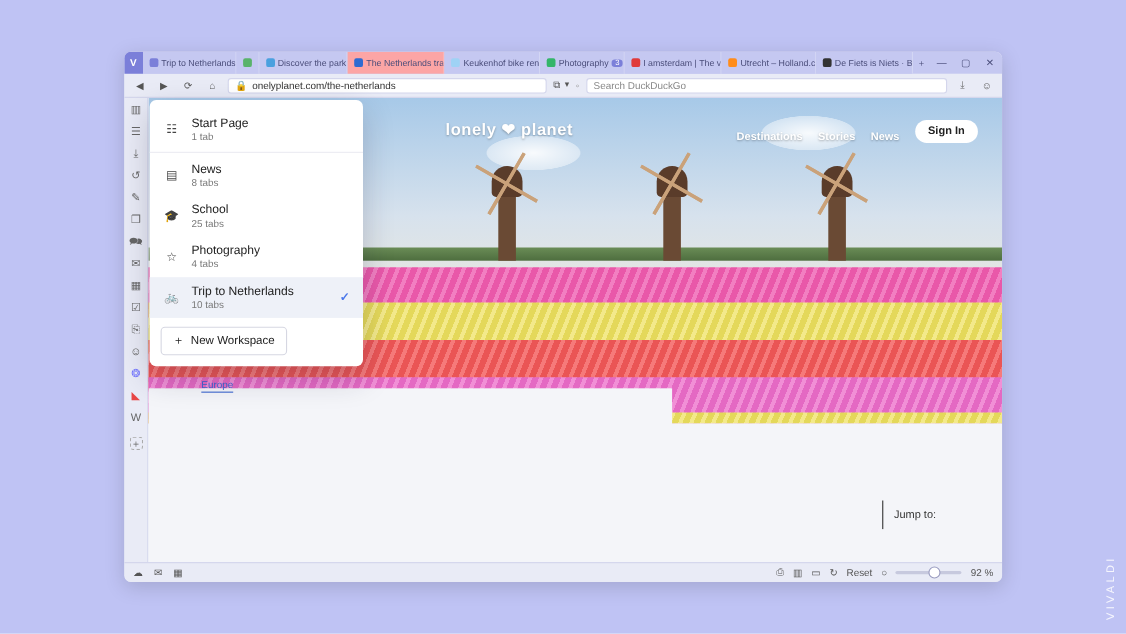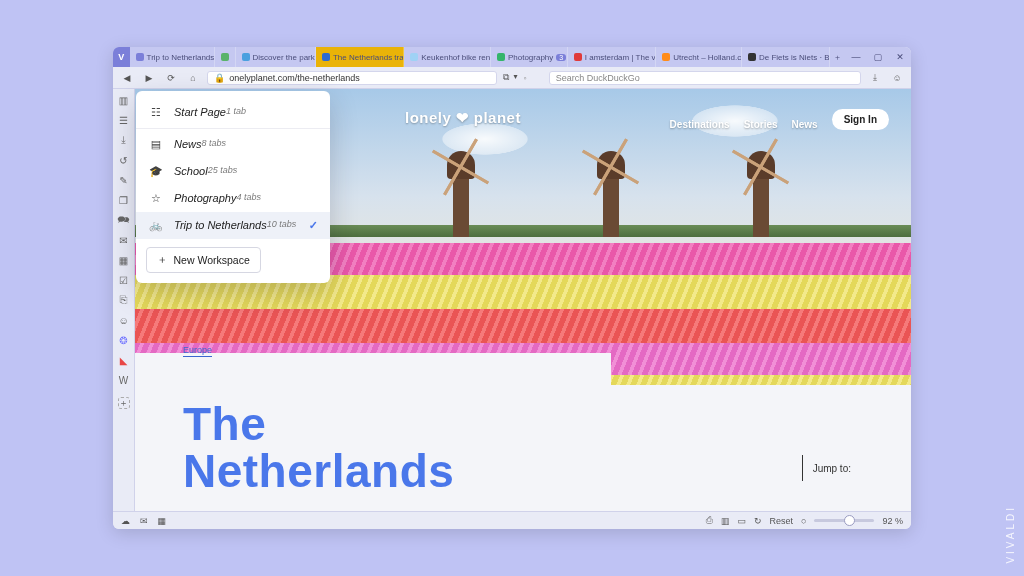--- a/index.html
+++ b/index.html
@@ -4,31 +4,31 @@
 <style>
   * { margin:0; padding:0; box-sizing:border-box; font-family: -apple-system, "Segoe UI", Arial, sans-serif; }
   body { background:#bfc3f4; width:1024px; height:576px; overflow:hidden; position:relative; }
   .watermark { position:absolute; right:8px; bottom:12px; writing-mode:vertical-rl; transform:rotate(180deg); font-size:10px; letter-spacing:3px; color:#ffffff; opacity:.85;}
   
   .window { position:absolute; left:113px; top:47px; width:798px; height:482px; background:#e9ebf6; border-radius:6px; box-shadow:0 4px 18px rgba(0,0,0,.15); display:flex; flex-direction:column; overflow:hidden; }
   
   .tabstrip { height:20px; background:#c5c8f1; display:flex; align-items:stretch; font-size:8px; color:#4a4d7a; position:relative; }
   .tabstrip .vlogo { width:18px; display:flex; align-items:center; justify-content:center; font-weight:bold; color:#fff; background:#7b7fd9; font-size:9px; }
   .tab { display:flex; align-items:center; gap:3px; padding:0 6px; border-right:1px solid rgba(255,255,255,.25); max-width:92px; min-width:40px; overflow:hidden; white-space:nowrap; background:#c5c8f1;}
-  .tab.active { background:#eab308; }
+  .tab.active { background:#fca5a5; }
   .tab .fav { width:8px; height:8px; border-radius:2px; flex:0 0 8px;}
   .tab .badge { margin-left:auto; background:#7b7fd9; color:#fff; border-radius:3px; font-size:7px; padding:0 3px;}
   .tabstrip .add { width:16px; display:flex; align-items:center; justify-content:center; color:#4a4d7a;}
   .tabstrip .winbtns { margin-left:auto; display:flex; }
   .tabstrip .winbtn { width:22px; display:flex; align-items:center; justify-content:center; font-size:9px; color:#4a4d7a;}
   
   .addressbar { height:22px; background:#e9ebf6; display:flex; align-items:center; padding:0 6px; gap:6px; font-size:9px; color:#555; border-bottom:1px solid #d0d2ea;}
   .addressbar .nav { width:16px; display:flex; align-items:center; justify-content:center; color:#555;}
   .urlbox { background:#fff; border:1px solid #d4d6ec; border-radius:3px; padding:1px 6px; flex:0 0 290px; color:#333; font-size:9px; display:flex; align-items:center; gap:4px;}
-  .searchbox { background:#fff; border:1px solid #d4d6ec; border-radius:3px; padding:1px 6px; flex:1; color:#888; font-size:9px;margin-left:16px;}
+  .searchbox { background:#fff; border:1px solid #d4d6ec; border-radius:3px; padding:1px 6px; flex:1; color:#888; font-size:9px;}
   .addressbar .iconright { width:16px; display:flex; align-items:center; justify-content:center; color:#666; }
   
   .bodyrow { flex:1; display:flex; position:relative; }
   .sidebar { width:22px; background:#e9ebf6; display:flex; flex-direction:column; align-items:center; padding-top:4px; gap:6px; font-size:10px; color:#666; border-right:1px solid #d0d2ea;}
   .sidebar .sb { width:14px; height:14px; display:flex; align-items:center; justify-content:center; color:#666; }
   .sidebar .sb.disc { color:#6f72ff; }
   .sidebar .sb.vred { color:#e84646; }
   .sidebar .sb.plus { border:1px dashed #aaa; border-radius:3px; font-size:9px; width:12px; height:12px; margin-top:4px;}
   
   .content { flex:1; position:relative; overflow:hidden; background:#f4f5f9; }
@@ -56,21 +56,21 @@
   .hero .nav .signin { background:#fff; color:#222; border-radius:12px; padding:5px 12px; text-shadow:none;}
   .below { position:absolute; left:0; right:0; top:296px; bottom:0; background:#f4f5f9; }
   .below .breadcrumb { position:absolute; top:-40px; left:48px; font-size:9px; color:#3a66d0; padding-bottom:1px; border-bottom:1px solid #3a66d0; z-index:3;text-align:center;}
   .whitecard { position:absolute; left:0; top:-32px; right:300px; height:200px; background:#f4f5f9; }
   .title { position:absolute; top:16px; left:48px; font-size:46px; line-height:1.02; font-weight:800; color:#4a77ea; letter-spacing:.5px;}
   .jump { position:absolute; right:60px; bottom:30px; display:flex; align-items:center; gap:10px; font-size:10px; color:#333; }
   .jump .bar { width:1px; height:26px; background:#333; }
   
   .wsdd { position:absolute; left:23px; top:44px; width:194px; background:#fff; border-radius:6px; box-shadow:0 10px 28px rgba(30,30,60,.22); padding:8px 0 10px; font-size:11px; color:#222; z-index:5;}
   .wsdd .item { display:flex; align-items:center; gap:10px; padding:7px 12px; position:relative;}
-  .wsdd .item .txt { display:flex; line-height:1.15;font-style:italic;}
+  .wsdd .item .txt { display:flex; flex-direction:column; line-height:1.15;}
   .wsdd .item .sub { font-size:9px; color:#7a7a7a;}
   .wsdd .item .ico { width:16px; text-align:center; color:#444;}
   .wsdd .item.sel { background:#eef1f8; }
   .wsdd .item.sel::after { content:"✓"; position:absolute; right:12px; color:#4a77ea; font-weight:700;}
   .wsdd hr { border:none; border-top:1px solid #ececf2; margin:2px 0;}
   .wsdd .newbtn { margin:8px 10px 0; border:1px solid #d6d7e2; border-radius:4px; padding:5px 10px; font-size:10.5px; display:inline-flex; align-items:center; gap:6px; cursor:pointer;}
   
   .statusbar { height:18px; background:#e9ebf6; border-top:1px solid #d0d2ea; display:flex; align-items:center; padding:0 8px; gap:10px; font-size:9px; color:#555;}
   .statusbar .right { margin-left:auto; display:flex; align-items:center; gap:8px;}
   .statusbar .slider { width:60px; height:3px; background:#c7c9de; border-radius:2px; position:relative;}
@@ -218,23 +218,20 @@
           <span>Destinations</span>
           <span>Stories</span>
           <span>News</span>
           <span class="signin">Sign In</span>
         </div>
         <div class="credit">© Olena_Z/Getty Images/iStockphoto</div>
       </div>
       <div class="below">
         <div class="whitecard"></div>
         <div class="breadcrumb">Europe</div>
-        <div class="title">
-          <span>The</span><br><span>Netherlands</span>
-        </div>
         <div class="jump">
           <div class="bar"></div>
           <span>Jump to:</span>
         </div>
       </div>
     </div>
   </div>
 
   <div class="wsdd">
     <div class="item">

